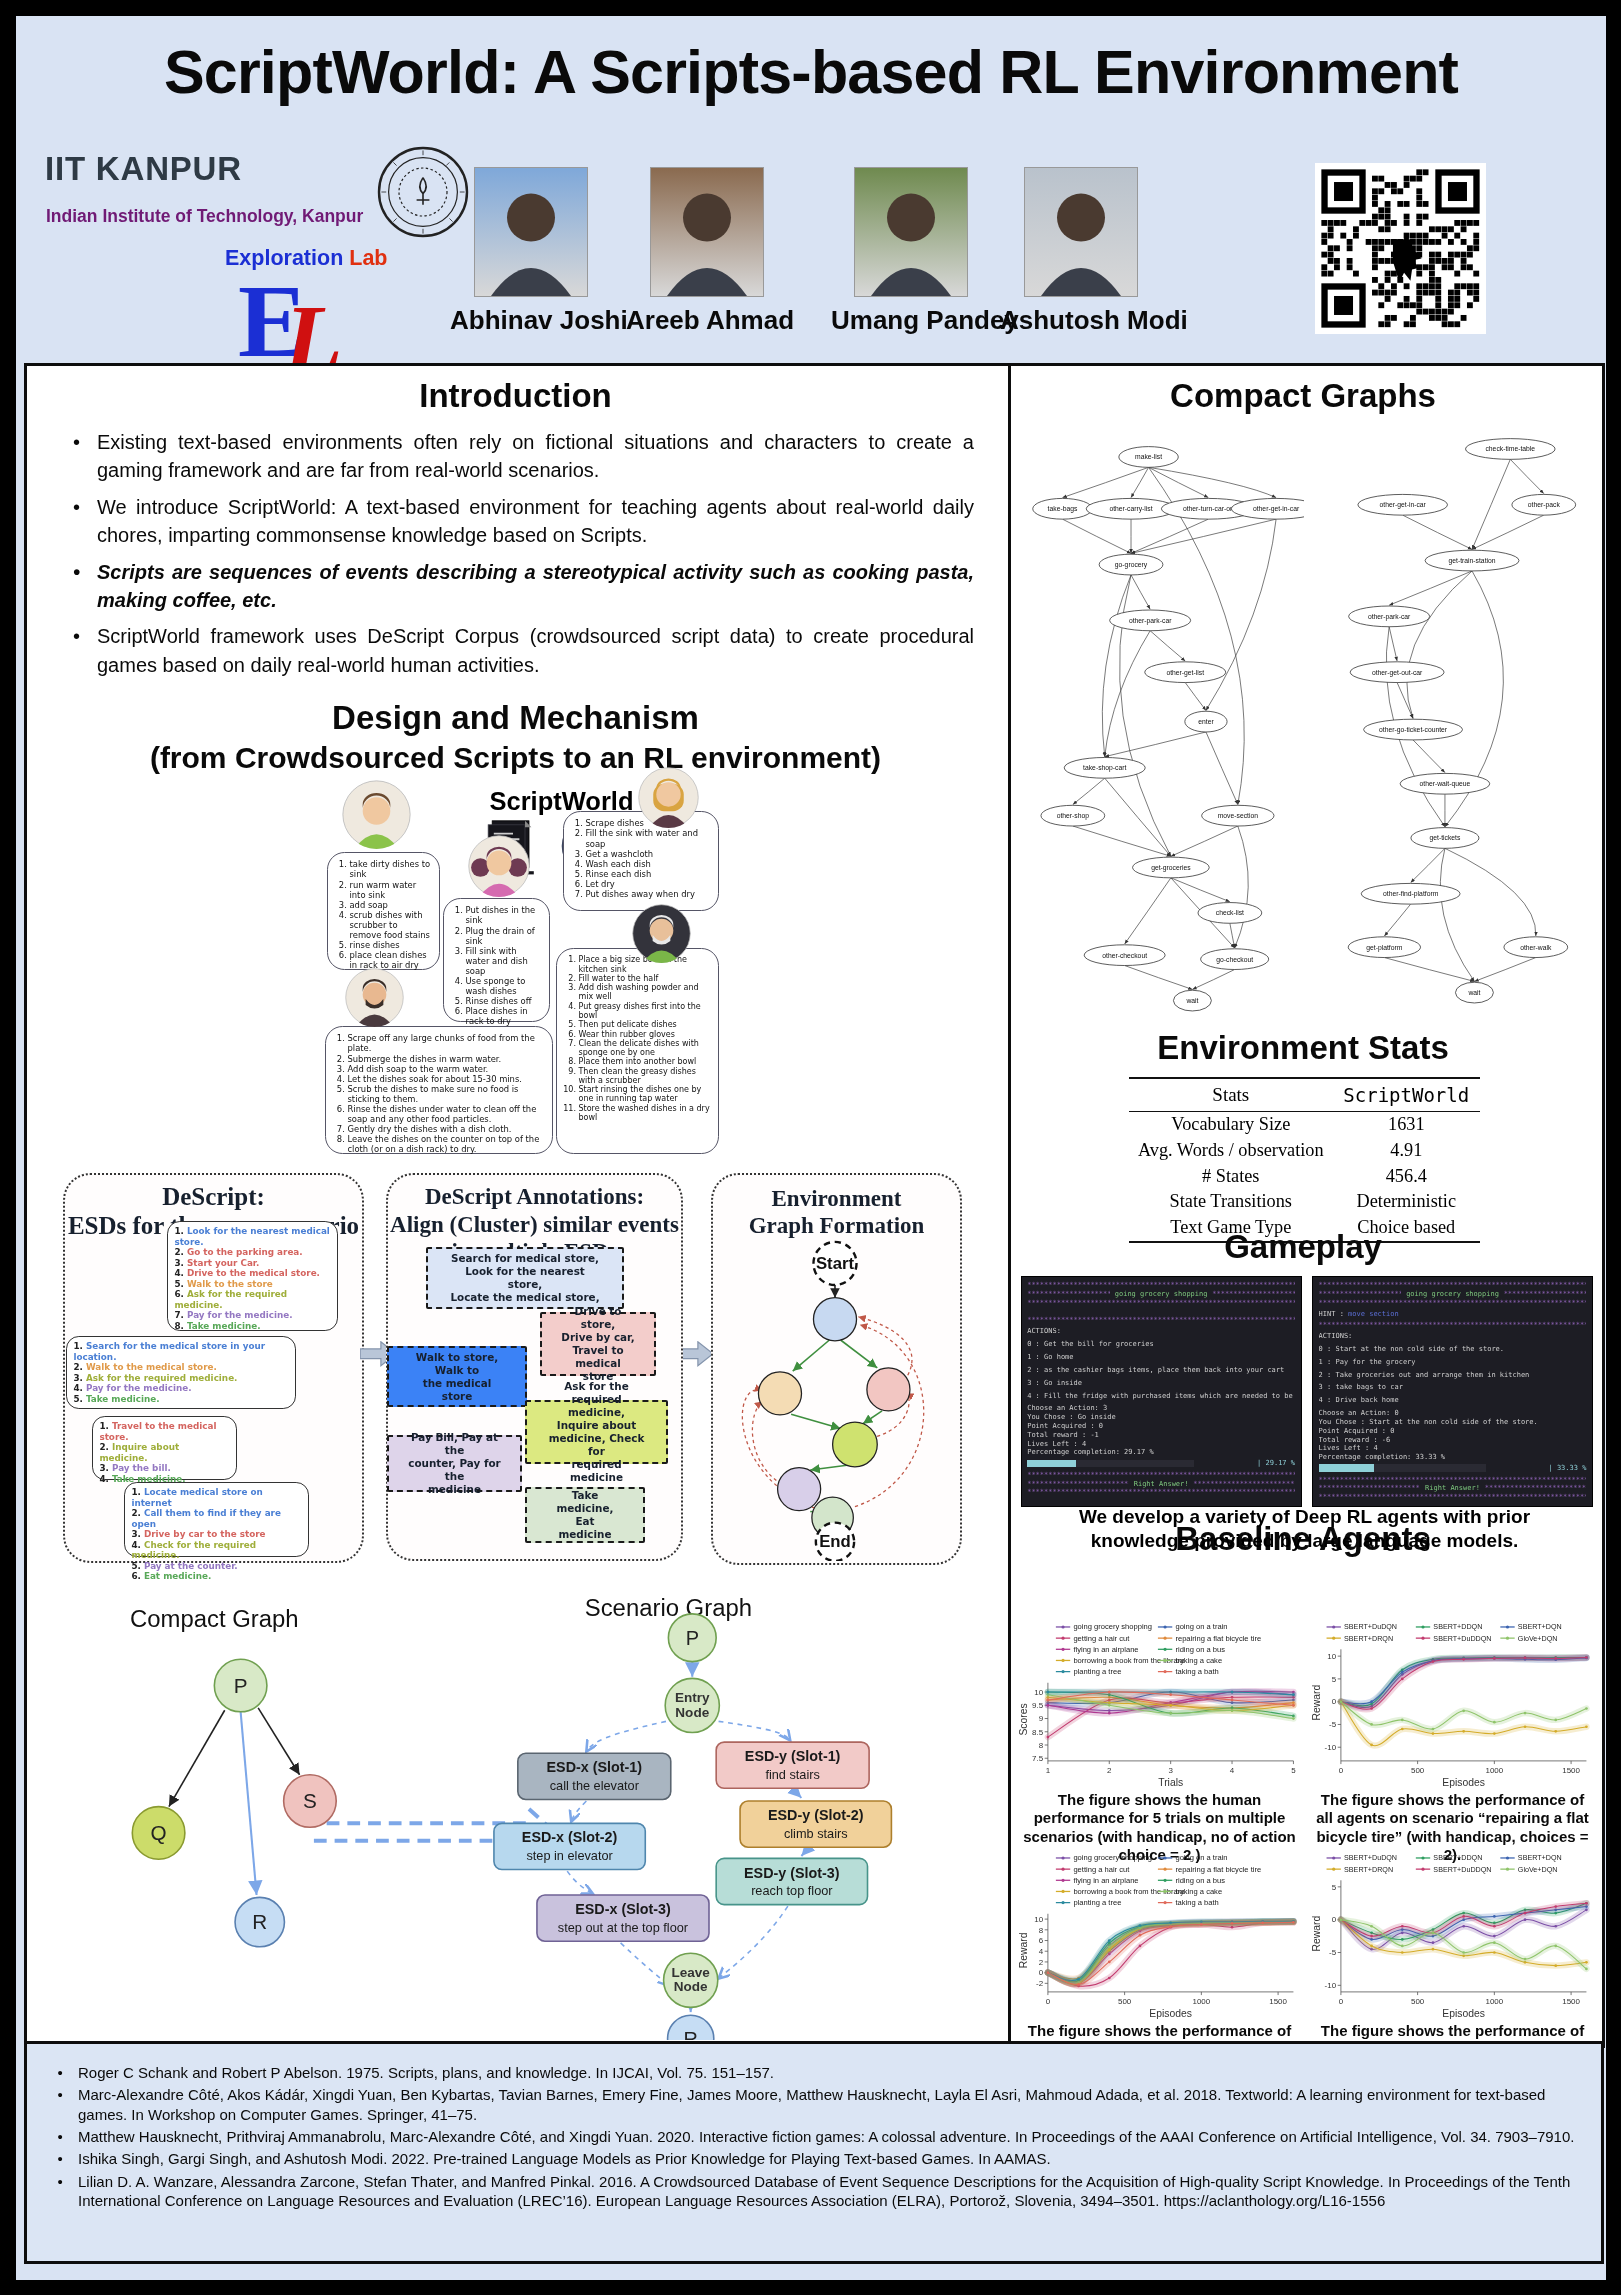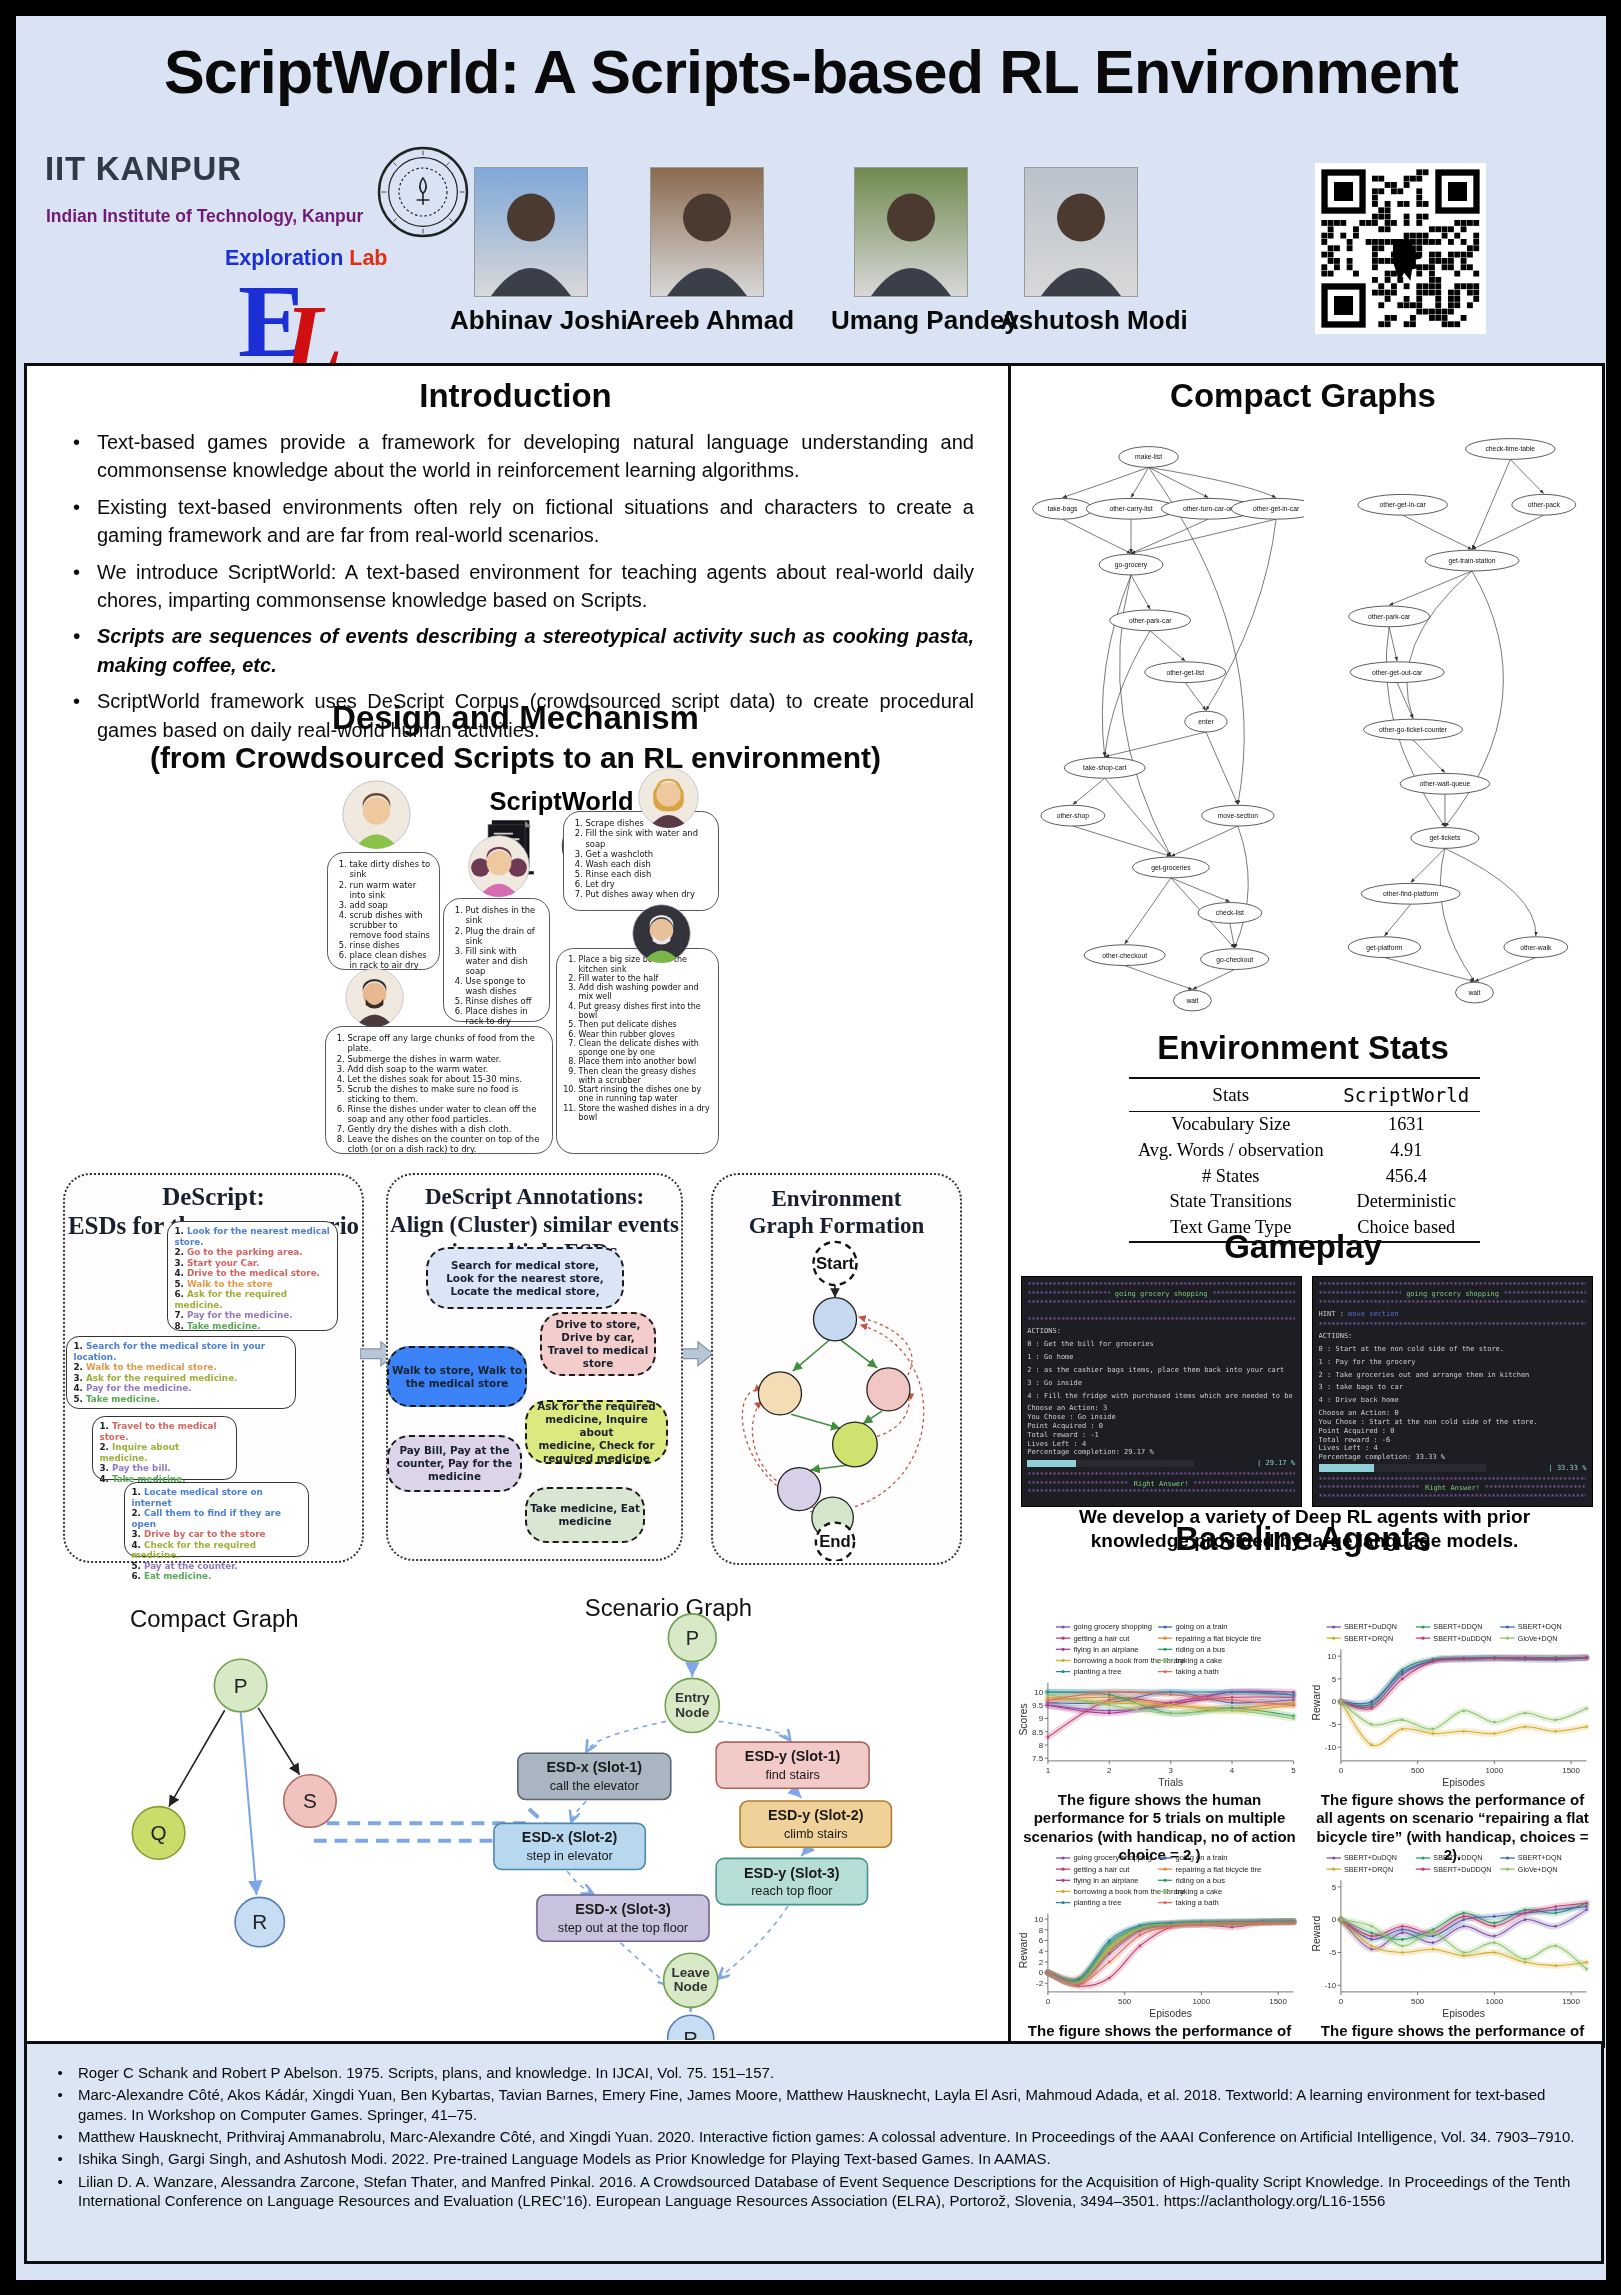--- a/index.html
+++ b/index.html
@@ -34,21 +34,21 @@
   .bubble{position:absolute;background:#fff;border:1.6px solid #556;border-radius:17.5px;padding:6.4px 7.2px;box-sizing:border-box;}
   .bubble ol{margin:0;padding-left:14.3px;font-size:8.4px;line-height:1.2;color:#111;font-family:"DejaVu Sans",sans-serif;font-weight:500;}
   .bubble.small ol{font-size:8px;line-height:1.16;}
   .avatar{position:absolute;}
   
   .dashbox{position:absolute;border:2.4px dotted #333;border-radius:27px;background:#fffdfd;}
   .dash-head{font-family:"Liberation Serif",serif;font-weight:700;color:#17202e;text-align:center;white-space:pre-line;}
   .esd-box{position:absolute;background:#fff;border:1.6px solid #333;border-radius:12.8px;padding:4px 6.4px;box-sizing:border-box;font-family:"DejaVu Sans",sans-serif;}
   .esd-line{font-size:8.8px;line-height:1.2;font-weight:600;}
   .esd-line b{color:#222;font-weight:700;}
-  .cluster{position:absolute;border:2.4px dashed #1a1a1a;border-radius:22px;display:flex;align-items:center;justify-content:center;text-align:center;font-family:"DejaVu Sans",sans-serif;font-size:10.4px;font-weight:700;color:#17202e;white-space:pre-line;line-height:1.25;box-sizing:border-box;padding:0;}
+  .cluster{position:absolute;border:2.4px dashed #1a1a1a;border-radius:2px;display:flex;align-items:center;justify-content:center;text-align:center;font-family:"DejaVu Sans",sans-serif;font-size:10.4px;font-weight:700;color:#17202e;white-space:pre-line;line-height:1.25;box-sizing:border-box;padding:19px;}
   
   .terminal{position:absolute;width:281px;height:231px;background:#1d1d24;border:0.8px solid #000;padding:4px 5.6px;box-sizing:border-box;font-family:"DejaVu Sans Mono",monospace;font-size:7px;line-height:1.26;color:#cfcfcf;overflow:hidden;}
   .tline{white-space:nowrap;overflow:hidden;}
   .stars{color:#8a5fb0;}
   .tgreen{color:#7ec87e;}
   .tblue{color:#5b6fd6;}
   .trow{display:flex;}
   .trow .fill{flex:1;overflow:hidden;white-space:nowrap;color:#8a5fb0;}
   .taction{margin:4px 0;white-space:nowrap;overflow:hidden;}
   .tbar-row{display:flex;align-items:center;margin-top:1.6px;}
@@ -335,21 +335,20 @@
         <rect x="167.2" y="23.92" width="23.88" height="23.88" fill="#000"></rect>
         <rect x="8" y="151.28" width="55.72" height="55.72" fill="#000"></rect>
         <rect x="15.96" y="159.24" width="39.8" height="39.8" fill="#fff"></rect>
         <rect x="23.92" y="167.2" width="23.88" height="23.88" fill="#000"></rect>
         <path d="M98 96 h14 v-8 h6 v8 h4 v10 l12 14 -10 2 6 10 -8 2 -2 14 -8 -10 -6 12 -8 -26 z" fill="#000"></path>
       </svg>
 
   <div class="panel" id="left-panel">
     <div class="abs sec-head" style="left:0;top:11px;width:977px">Introduction</div>
     <ul id="intro-list">
-          <li class="">Text-based games provide a framework for developing natural language understanding and commonsense knowledge about the world in reinforcement learning algorithms.</li>
           <li class="">Existing text-based environments often rely on fictional situations and characters to create a gaming framework and are far from real-world scenarios.</li>
           <li class="">We introduce ScriptWorld: A text-based environment for teaching agents about real-world daily chores, imparting commonsense knowledge based on Scripts.</li>
           <li class="emph">Scripts are sequences of events describing a stereotypical activity such as cooking pasta, making coffee, etc.</li>
           <li class="">ScriptWorld framework uses DeScript Corpus (crowdsourced script data) to create procedural games based on daily real-world human activities.</li>
         </ul>
 
     <div class="abs sec-head" style="left:0;top:333px;width:977px">Design and Mechanism</div>
     <div class="abs sec-head" style="left:0;top:375px;width:977px;font-size:30px">(from Crowdsourced Scripts to an RL environment)</div>
 
     <div class="abs sw-label" style="left:383px;top:421px;width:303px">ScriptWorld</div>

